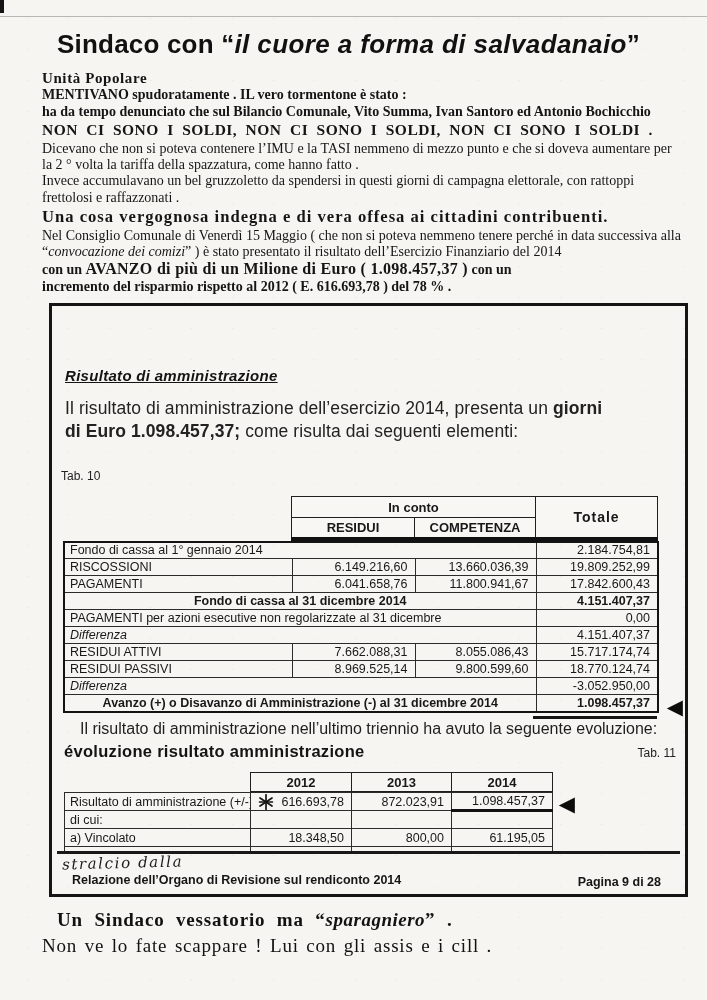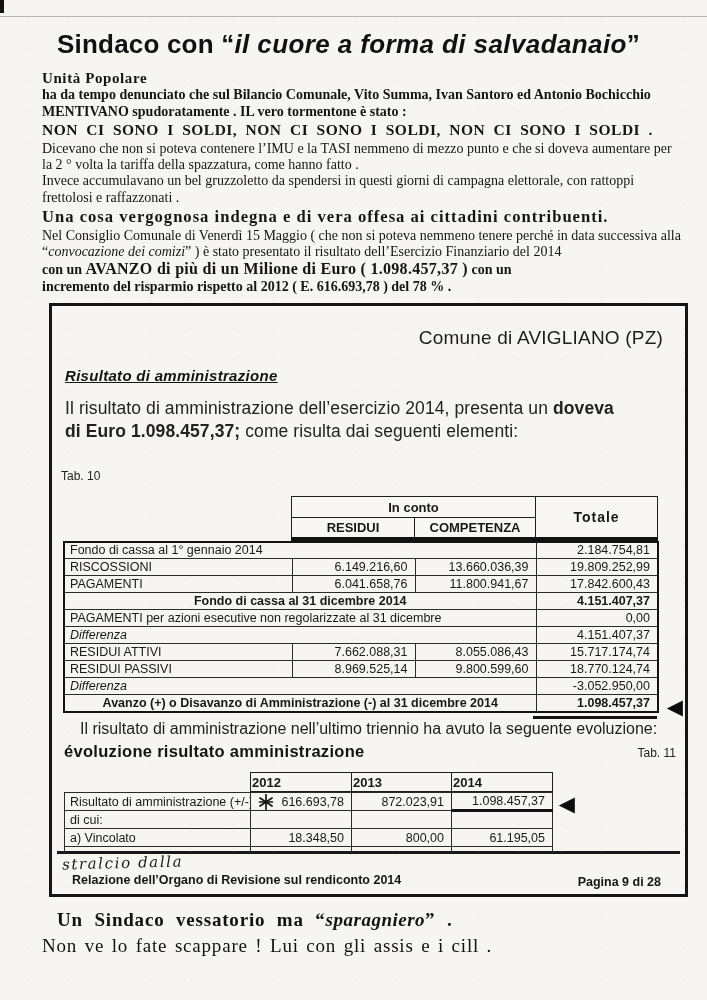--- a/index.html
+++ b/index.html
@@ -65,21 +65,21 @@
   .arrow-t1 { right:-26px; bottom:-5px; }
   .dbl-under { position:absolute; right:0; bottom:-6px; width:124px; height:2.5px; background:#141414; }
 
   .between { position:absolute; top:414px; left:28px; font-size:16px; color:#1e1e1e; }
   .evolrow { position:absolute; top:436px; left:12px; width:612px; display:flex;
     justify-content:space-between; align-items:baseline; }
   .evol-title { font-size:16.5px; font-weight:bold; letter-spacing:0.3px; color:#141414; }
 
   .t2wrap { position:absolute; top:466px; left:12px; width:488px; }
   .t2head { margin-left:186px; width:302px; }
-  .t2head td { border:1.4px solid #1f1f1f; font-weight:bold; font-size:13px; height:19px;margin-left:23px; }
+  .t2head td { border:1.4px solid #1f1f1f; font-weight:bold; text-align:center; font-size:13px; height:19px;margin-left:23px; }
   .t2body { width:488px; border:1.6px solid #161616; }
   .t2body td { border:1.2px solid #2b2b2b; font-size:12.5px; height:18px; padding:0 5px; }
   .t2body tr.empty td { height:6px; }
   .cell-dbl { border-top:3px solid #111 !important; }
   .star-cell { position:relative; }
   .star-cell .star-icon { position:absolute; left:7px; top:1px; }
   .arrow-t2 { right:-23px; top:22px; }
 
   .rule-footer { position:absolute; top:545px; left:5px; width:623px; height:3px; background:#191919; }
   .stralcio { position:absolute; top:548px; left:10px; font-family:"DejaVu Serif", serif; font-style:italic;
@@ -96,34 +96,33 @@
 </head>
 <body>
 
 <div class="page">
   <div class="corner-mark"></div>
   <div class="scanline"></div>
 
   <section class="flyer-top">
     <h1 class="title"><span>Sindaco con “</span><em>il cuore a forma di salvadanaio</em><span>”</span></h1>
     <p class="fl fb unita">Unità Popolare</p>
+    <p class="fl fb">MENTIVANO spudoratamente .  IL vero tormentone è stato :</p>
     <p class="fl fb">ha da tempo denunciato che sul Bilancio Comunale, Vito Summa, Ivan Santoro ed Antonio Bochicchio</p>
-    <p class="fl fb">MENTIVANO spudoratamente .  IL vero tormentone è stato :</p>
     <p class="fl slogan">NON CI SONO I SOLDI,  NON CI SONO I SOLDI,  NON CI SONO I SOLDI .</p>
     <p class="fl">Dicevano che non si poteva contenere l’IMU e la TASI nemmeno di mezzo punto e che si doveva aumentare per la 2 ° volta la tariffa della spazzatura, come hanno fatto .</p>
     <p class="fl">Invece accumulavano un bel gruzzoletto da spendersi in questi giorni di campagna elettorale, con rattoppi frettolosi e raffazzonati .</p>
     <p class="fl vergogna">Una cosa vergognosa indegna e di vera offesa ai cittadini contribuenti.</p>
     <p class="fl"><span>Nel Consiglio Comunale di Venerdì 15 Maggio ( che non si poteva nemmeno tenere perché in data successiva alla “</span><em>convocazione dei comizi</em><span>” ) è stato presentato il risultato dell’Esercizio Finanziario del 2014</span></p>
     <p class="fl fb avanzo-line"><span>con un </span><span class="avanzo-big">AVANZO di più di un Milione di Euro ( 1.098.457,37 )</span><span> con un</span><br><span>incremento del risparmio rispetto al 2012 ( E. 616.693,78 ) del 78 % .</span></p>
   </section>
 
   <section class="doc-box">
-    <div class="comune">Comune di AVIGLIANO (PZ)</div>
     <div class="sec-title">Risultato di amministrazione</div>
-    <div class="intro"><span>Il risultato di amministrazione dell’esercizio 2014, presenta un </span><b>doveva</b><br><b>di Euro 1.098.457,37;</b><span> come risulta dai seguenti elementi:</span></div>
+    <div class="intro"><span>Il risultato di amministrazione dell’esercizio 2014, presenta un </span><b>giorni</b><br><b>di Euro 1.098.457,37;</b><span> come risulta dai seguenti elementi:</span></div>
     <div class="tab-label tab10">Tab. 10</div>
 
     <div class="t1wrap">
       <table class="t1head">
         <colgroup>
             <col style="width:123px">
             <col style="width:121px">
             <col style="width:122px">
           </colgroup>
         <tbody>

